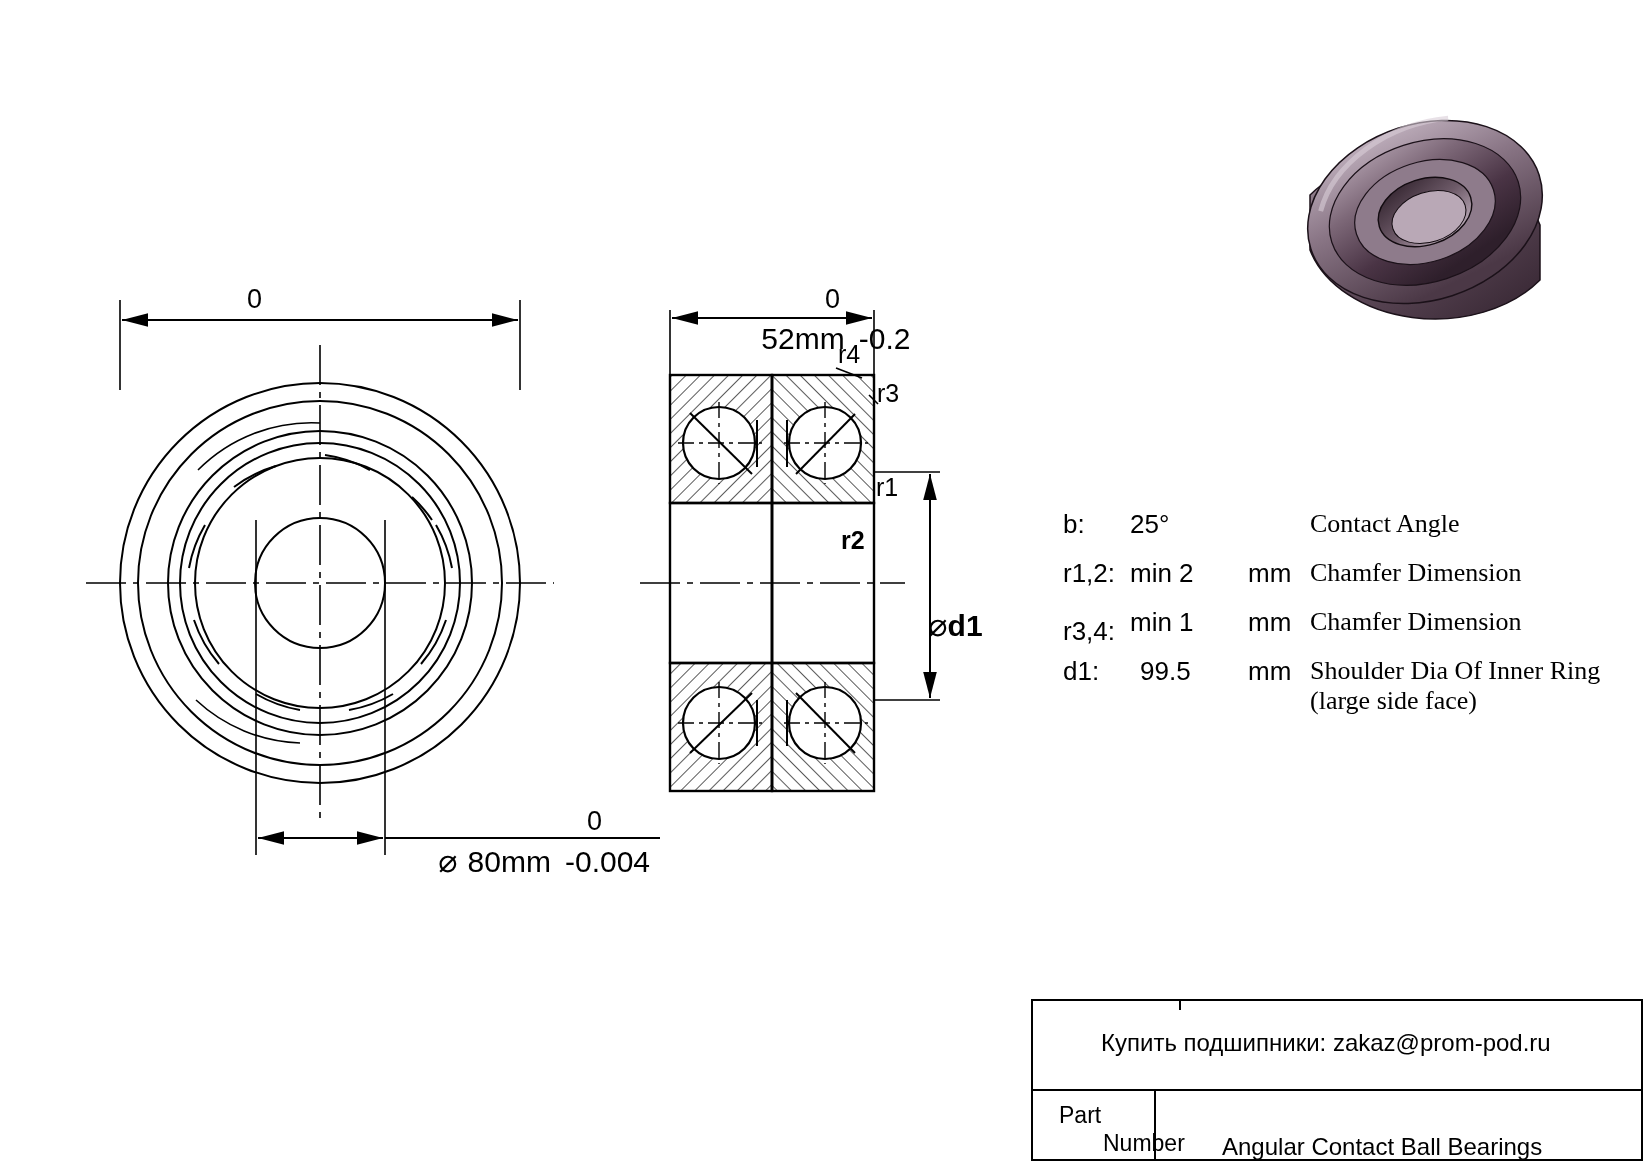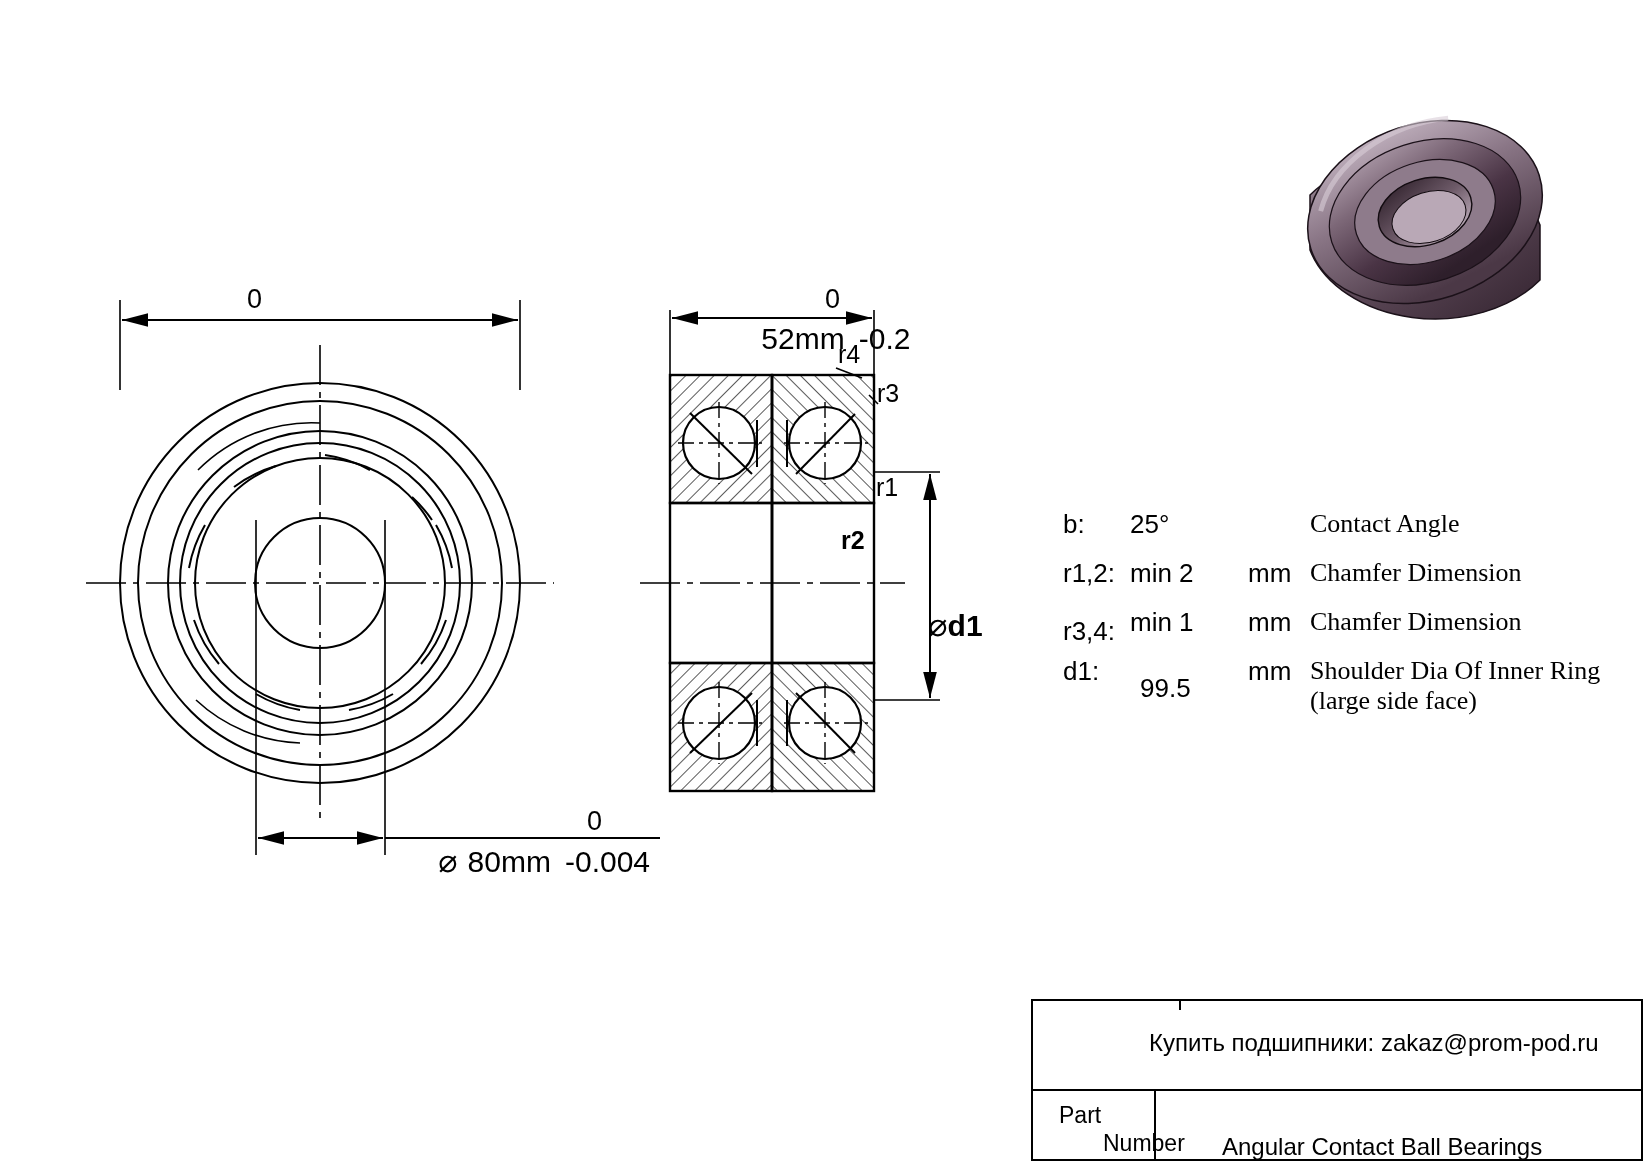--- a/index.html
+++ b/index.html
@@ -40,21 +40,20 @@
   }
   .label-r {
     font-size: 25px;
   }
   .spec-row {
     position: absolute;
     font-size: 26px;
   }
   .titleblock-text {
     font-size: 24px;
-    margin-left: 48px;
   }
   .part-number {
     font-size: 28px;
     font-weight: bold;
   }
   .part-sub {
     font-size: 24px;
   }
   .part-label {
     font-size: 23px;
@@ -268,21 +267,21 @@
   <div class="spec-row spec-col-b" style="top:558px;">min  2</div>
   <div class="spec-row" style="left:1248px; top:558px;">mm</div>
   <div class="spec-row spec-col-c" style="top:558px;">Chamfer Dimension</div>
 
   <div class="spec-row spec-col-a" style="top:607px;margin-top:9px;">r3,4:</div>
   <div class="spec-row spec-col-b" style="top:607px;">min  1</div>
   <div class="spec-row" style="left:1248px; top:607px;">mm</div>
   <div class="spec-row spec-col-c" style="top:607px;">Chamfer Dimension</div>
 
   <div class="spec-row spec-col-a" style="top:656px;">d1:</div>
-  <div class="spec-row" style="left:1140px; top:656px;margin-top:17px;">99.5</div>
+  <div class="spec-row" style="left:1140px; top:656px;">99.5</div>
   <div class="spec-row" style="left:1248px; top:656px;">mm</div>
   <div class="spec-row spec-col-c" style="top:656px;">Shoulder Dia Of Inner Ring</div>
   <div class="spec-row spec-col-c" style="top:686px;">(large side face)</div>
 
   <div class="txt titleblock-text" style="left:1101px; top:1029px;">Купить подшипники: zakaz@prom-pod.ru</div>
   <div class="txt part-label" style="left:1059px; top:1102px;text-align:right;">Part</div>
   <div class="txt part-label" style="left:1103px; top:1130px;">Number</div>
   <div class="txt part-sub" style="left:1222px; top:1133px;">Angular Contact Ball Bearings</div>
 
 </div>

